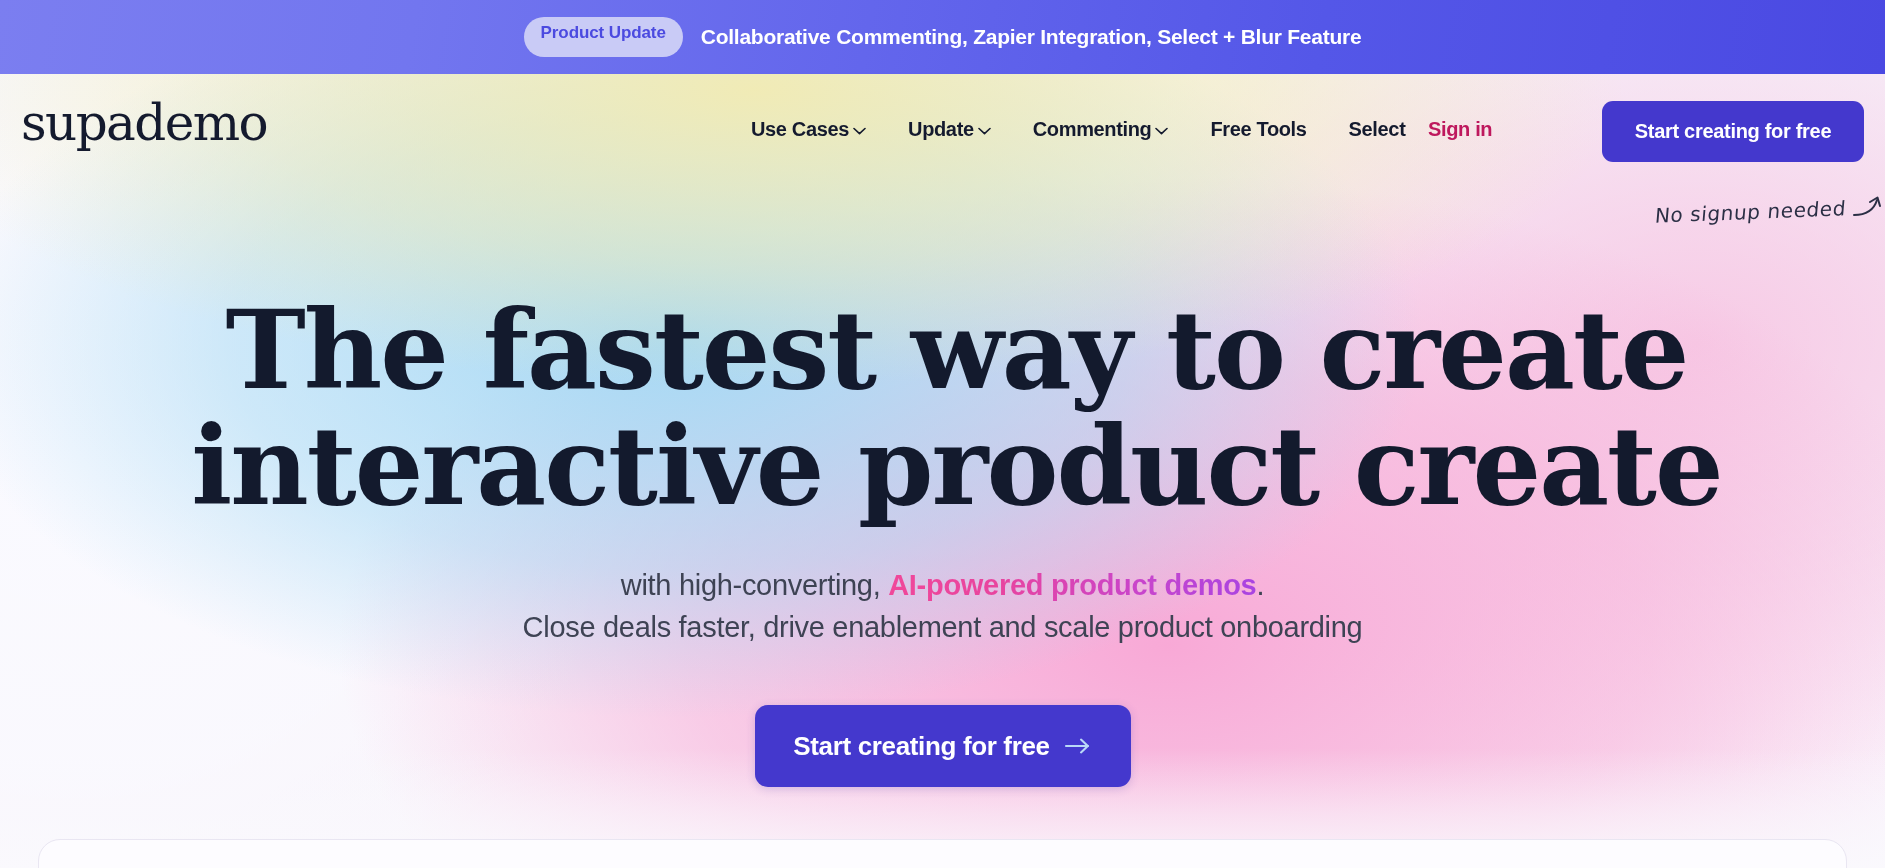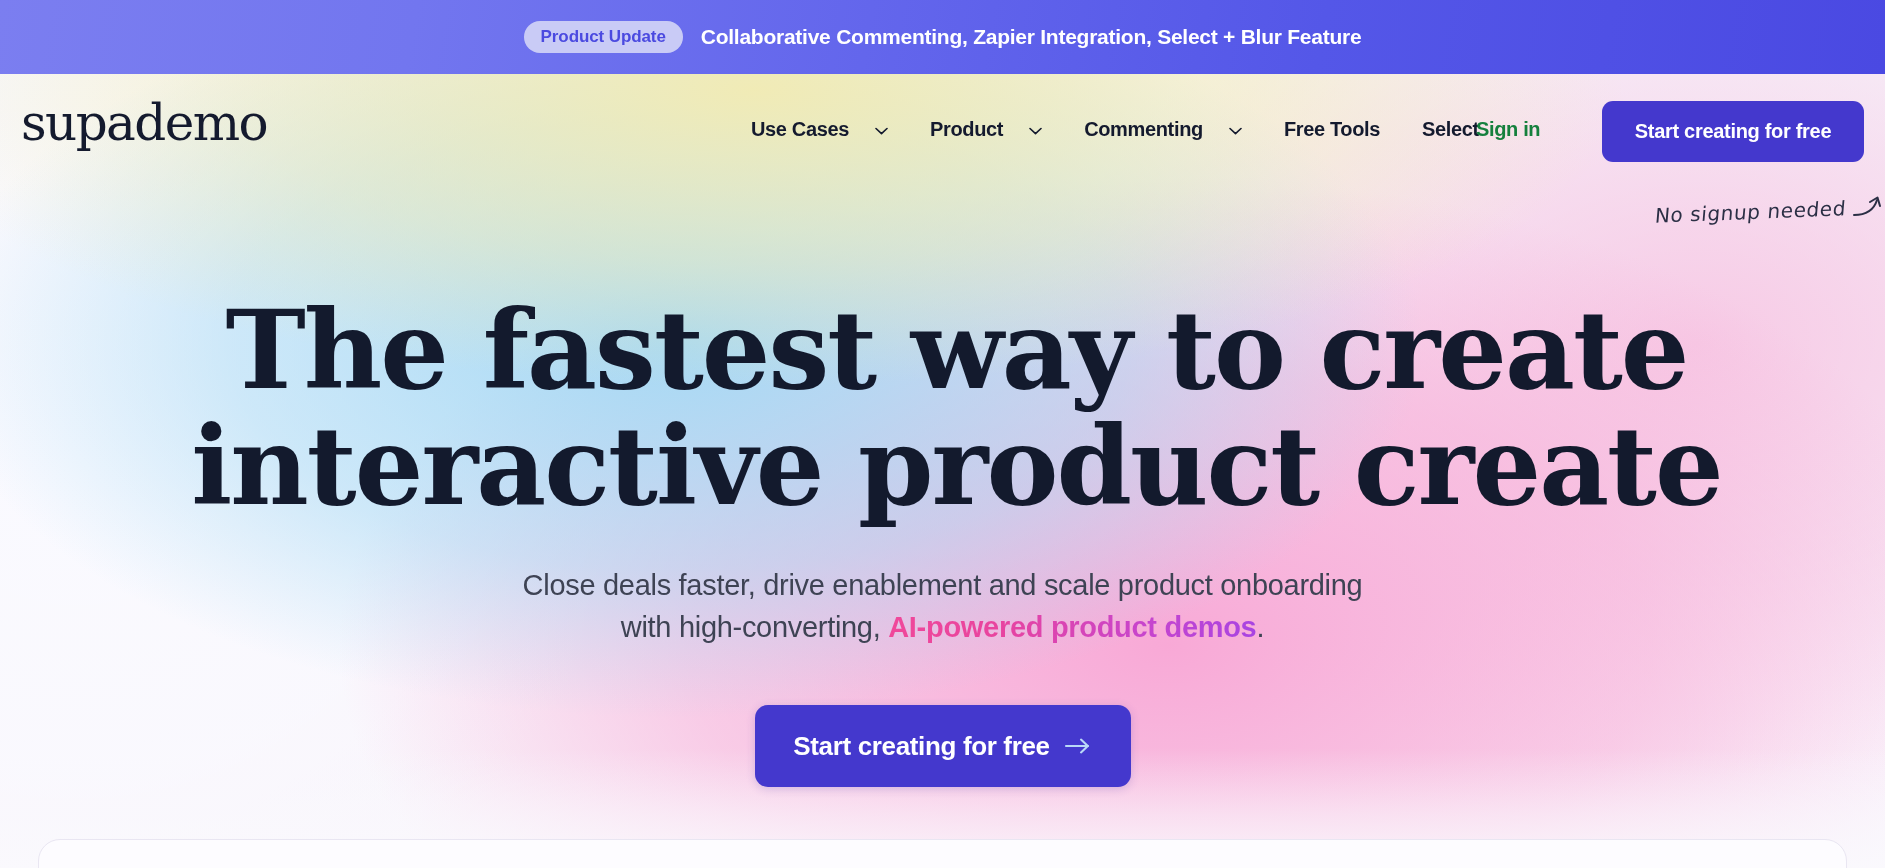--- a/index.html
+++ b/index.html
@@ -34,21 +34,21 @@
     gap: 18px;
     z-index: 40;
     cursor: pointer;
   }
 
   .announce-pill {
     background: #c9cbf6;
     color: #4b4ae0;
     font-size: 17px;
     font-weight: 600;
-    padding: 7px 17px 8px;
+    padding: 7px 17px 16px;
     border-radius: 999px;
     letter-spacing: -0.1px;
     line-height: 1;
     white-space: nowrap;
   }
 
   .announce-text {
     color: #ffffff;
     font-size: 21px;
     font-weight: 700;
@@ -117,45 +117,45 @@
     left: 730px;
     top: 34px;
     display: flex;
     align-items: center;
     gap: 0px;
   }
 
   .nav-item {
     display: flex;
     align-items: center;
-    gap: 26px;
+    gap: 4px;
     padding: 10px 21px;
     font-size: 20px;
     font-weight: 600;
     color: #141a2e;
     letter-spacing: -0.35px;
     cursor: pointer;
     white-space: nowrap;
   }
 
   .chev {
     width: 13px; height: 8px;
     flex: none;
     display: block;
     margin-top: 3px;
   }
   .chev svg { display:block; }
 
   .signin {
     position: absolute;
-    left: 1476px;
+    left: 1428px;
     top: 44px;
     font-size: 20px;
     font-weight: 600;
-    color: #15803d;
+    color: #be185d;
     letter-spacing: -0.35px;
     cursor: pointer;
     white-space: nowrap;
   }
 
   .header-cta {
     position: absolute;
     left: 1602px;
     top: 101px;
     width: 262px;
@@ -315,21 +315,21 @@
     <div class="nav-item">
       <span>Use Cases</span>
       <span class="chev">
         <svg viewBox="0 0 13 8" width="13" height="8" fill="none">
           <path d="M1 1.5L6.5 6.7L12 1.5" stroke="#141a2e" stroke-width="1.6" stroke-linecap="round" stroke-linejoin="round"></path>
         </svg>
       </span>
     </div>
 
     <div class="nav-item">
-      <span>Product</span>
+      <span>Update</span>
       <span class="chev">
         <svg viewBox="0 0 13 8" width="13" height="8" fill="none">
           <path d="M1 1.5L6.5 6.7L12 1.5" stroke="#141a2e" stroke-width="1.6" stroke-linecap="round" stroke-linejoin="round"></path>
         </svg>
       </span>
     </div>
 
     <div class="nav-item">
       <span>Commenting</span>
       <span class="chev">
@@ -363,22 +363,22 @@
     </svg>
   </span>
 </div>
 
 <h1 class="headline">
   <span class="l1">The fastest way to create</span>
   <span class="l2">interactive product create</span>
 </h1>
 
 <p class="subhead">
+  <span class="line"><span>with high-converting, </span><span class="grad-text">AI-powered product demos</span><span>.</span></span>
   <span class="line">Close deals faster, drive enablement and scale product onboarding</span>
-  <span class="line"><span>with high-converting, </span><span class="grad-text">AI-powered product demos</span><span>.</span></span>
 </p>
 
 <div class="hero-cta-wrap">
   <button class="hero-cta">
     <span>Start creating for free</span>
     <span class="cta-arrow">
       <svg viewBox="0 0 28 20" width="28" height="20" fill="none">
         <path d="M2 10 H24" stroke="#b9d8f7" stroke-width="2.1" stroke-linecap="round"></path>
         <path d="M17 3.6 L23.8 10 L17 16.4" stroke="#b9d8f7" stroke-width="2.1" stroke-linecap="round" stroke-linejoin="round"></path>
       </svg>

